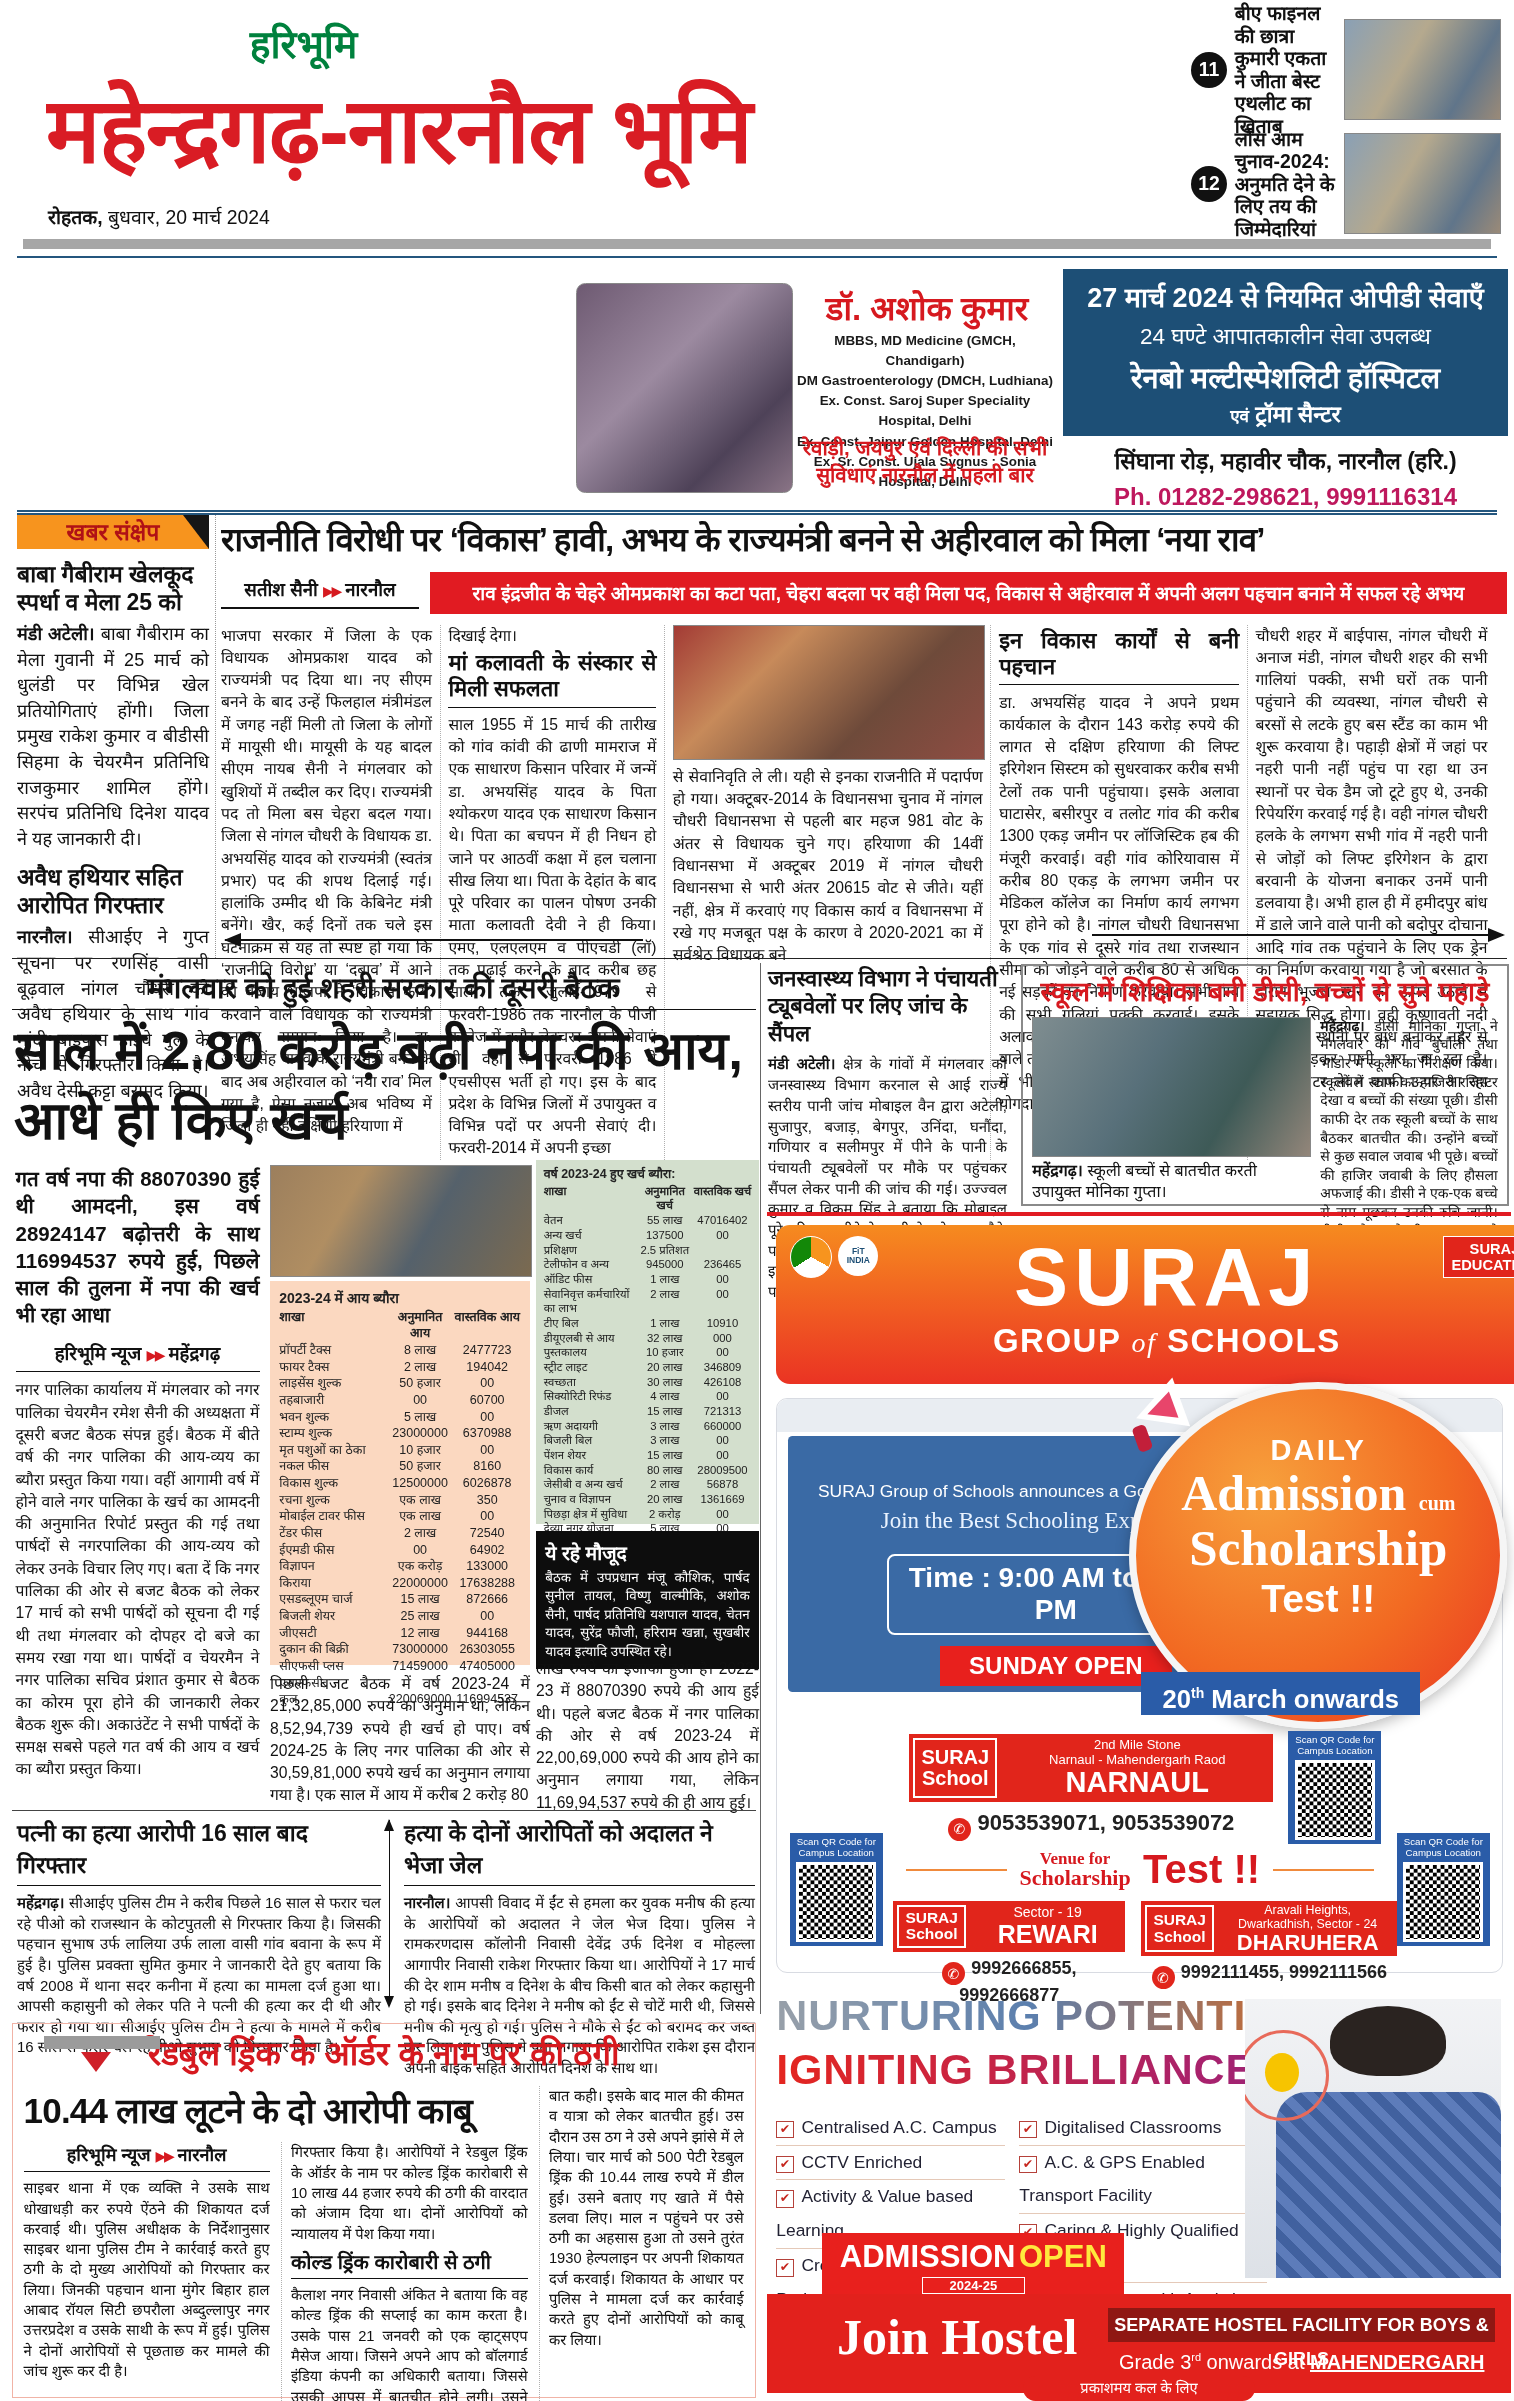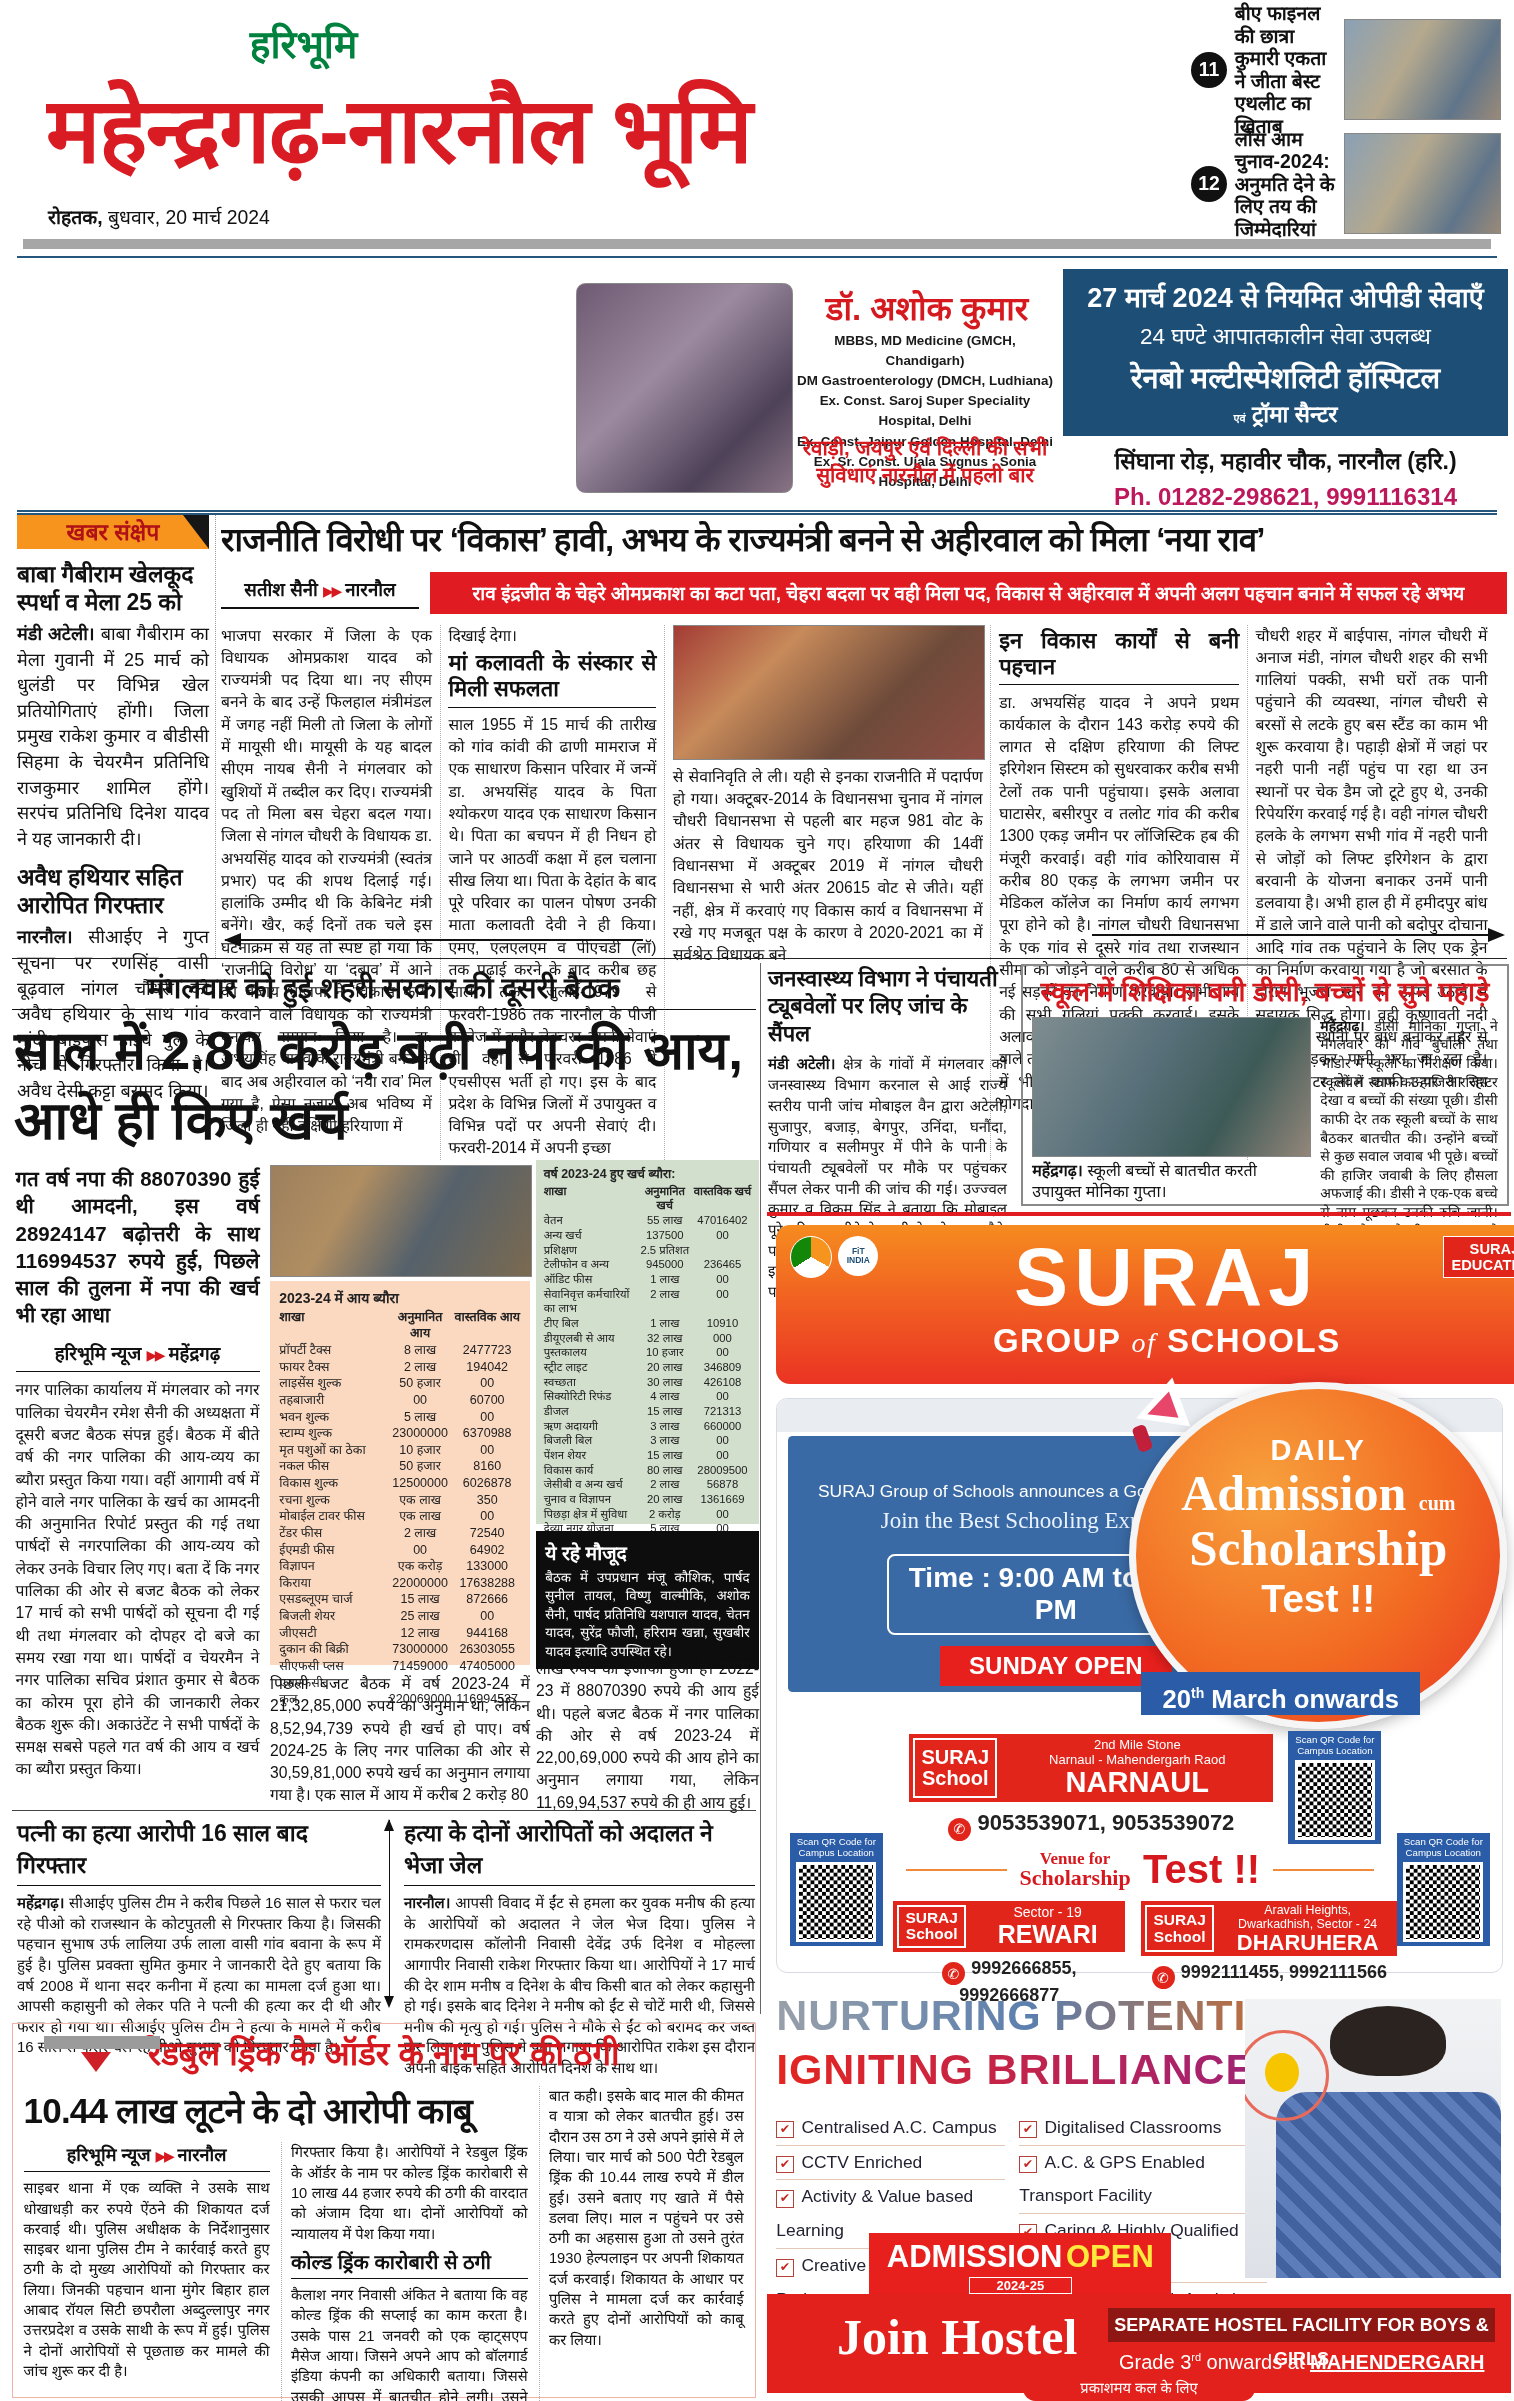--- a/index.html
+++ b/index.html
@@ -120,21 +120,21 @@
         </div>
       <div class="abs ctr b red" style="left:219px;top:152px;width:260px;font-size:20.5px;line-height:1.3;">रेवाड़ी, जयपुर एवं दिल्ली की सभी सुविधाएं नारनौल में पहली बार</div>
     </div>
 
     <div class="abs" style="left:1046px;top:11px;width:445px;">
       <div style="background:#1d4f76;color:#fff;text-align:center;padding:9.3px 4.6px 7.7px 4.6px;">
         <div class="b" style="font-size:27px;">27 मार्च 2024 से नियमित ओपीडी सेवाएँ</div>
         <div style="font-size:22.5px;margin-top:4.6px;">24 घण्टे आपातकालीन सेवा उपलब्ध</div>
         <div class="b" style="font-size:29px;margin-top:6.2px;">रेनबो मल्टीस्पेशलिटी हॉस्पिटल</div>
         <div class="b" style="font-size:22.5px;margin-top:1.5px;">
-          <span style="font-size:11px;">एवं</span>
+          <span style="font-size:17px;">एवं</span>
           <span>ट्रॉमा सैन्टर</span>
         </div>
       </div>
       <div class="ctr b" style="font-size:23px;margin-top:7.7px;color:#111;">सिंघाना रोड़, महावीर चौक, नारनौल (हरि.)</div>
       <div class="ctr b" style="font-size:24px;margin-top:7px;color:#be185d;">Ph. 01282-298621,  9991116314</div>
     </div>
   </div>
 
   <div class="abs" style="left:17px;top:515px;width:192px;height:443px;border-right:1.5px dotted #999;padding-right:6.2px;">
     <div class="ribbon">खबर संक्षेप</div>
@@ -703,21 +703,21 @@
           </ul>
         <ul class="feat" style="width:248px;margin:0 0 0 14px;padding:0;">
 
         <li><span class="chk">✔</span><span>Digitalised Classrooms</span></li>
             <li><span class="chk">✔</span><span>A.C. &amp; GPS Enabled Transport Facility</span></li>
             <li><span class="chk">✔</span><span>Caring &amp; Highly Qualified Teachers</span></li>
             <li><span class="chk">✔</span><span>Play &amp; Learn with Analytic Teaching</span></li>
             <li><span class="chk">✔</span><span>Stress Free Environment</span></li>
           </ul>
       </div>
-      <div class="abs" style="left:46px;top:242px;width:302px;background:#e8201d;text-align:center;padding:6.2px 0 3.1px 0;margin-left:47px;">
+      <div class="abs" style="left:46px;top:242px;width:302px;background:#e8201d;text-align:center;padding:6.2px 0 3.1px 0;">
         <span class="b" style="color:#fff;font-size:31px;">ADMISSION</span>
         <span class="b" style="color:#ffe93d;font-size:31px;">OPEN</span>
         <div class="b" style="width:101px;margin:1.5px auto 0 auto;border:1.5px solid #fff;color:#fff;font-size:13px;">2024-25</div>
       </div>
     </div>
 
     <div class="hostelband abs" style="left:0;top:1078px;width:744px;height:99px;">
       <div class="serif b abs" style="left:70px;top:14px;font-size:50px;">Join Hostel</div>
       <div class="abs ctr b" style="left:341px;top:14px;width:387px;height:34px;background:#8f1713;font-size:18px;line-height:34px;">SEPARATE HOSTEL FACILITY FOR BOYS &amp; GIRLS</div>
       <div class="abs" style="left:352px;top:57px;font-size:20px;">

